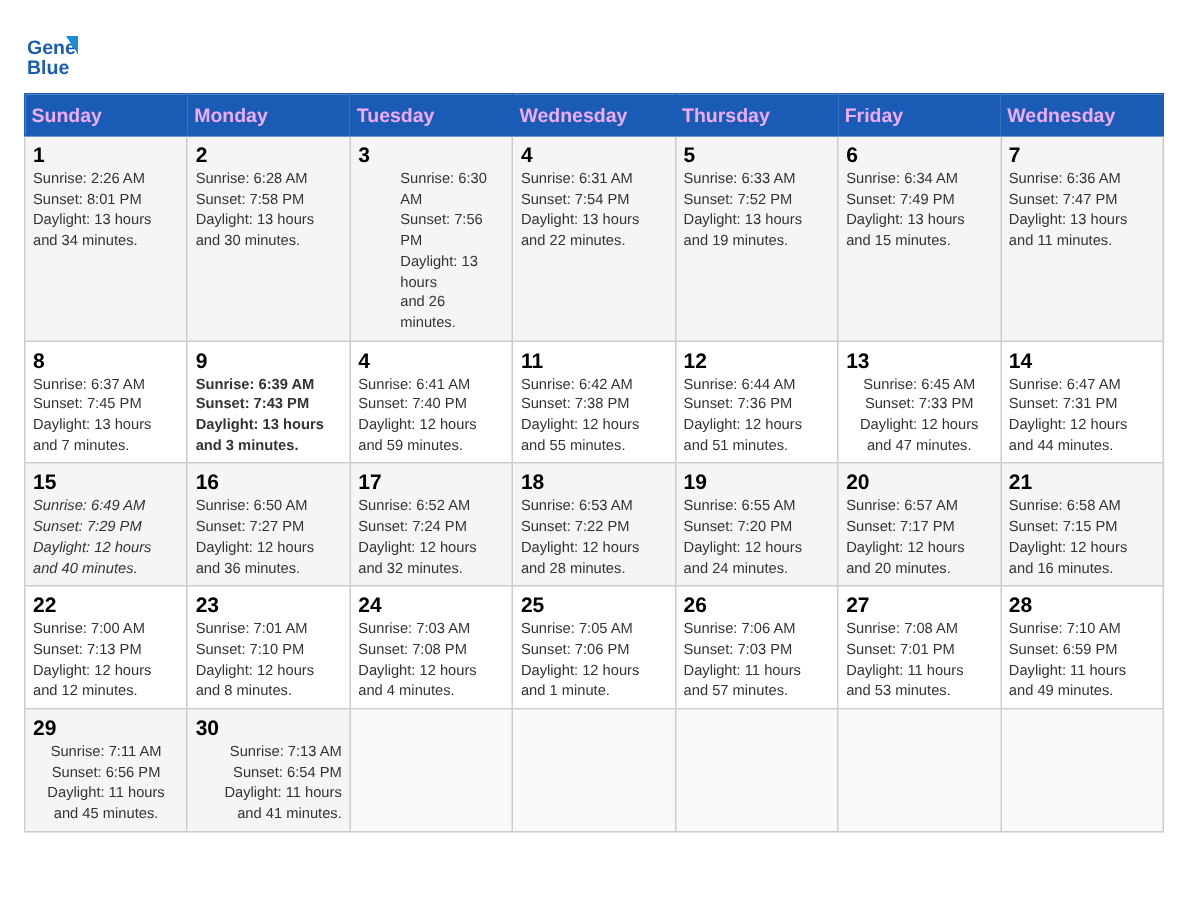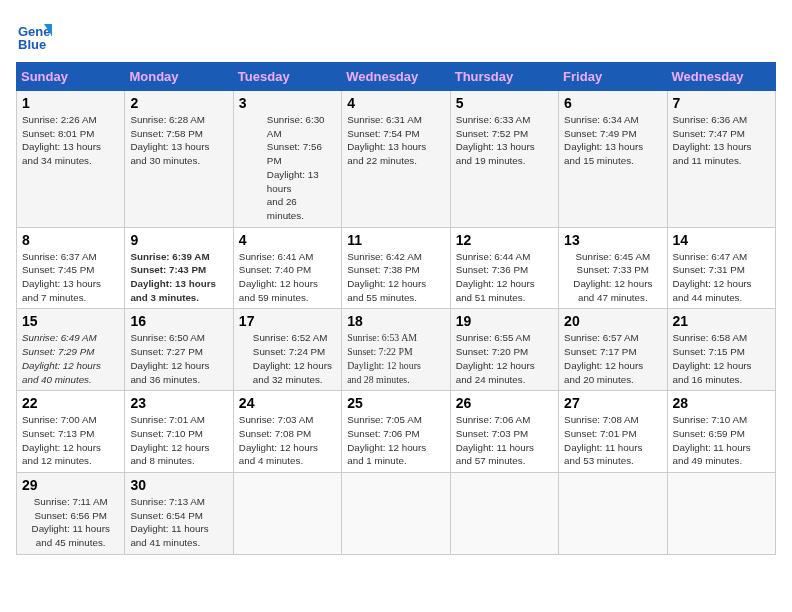--- a/index.html
+++ b/index.html
@@ -221,28 +221,28 @@
         </td>
         <td>
           <span class="day-num">16</span>
           <div class="day-info" style="white-space: pre-line;">Sunrise: 6:50 AM
 Sunset: 7:27 PM
 Daylight: 12 hours
 and 36 minutes.</div>
         </td>
         <td>
           <span class="day-num">17</span>
-          <div class="day-info" style="white-space: pre-line; margin-left: 14px;">Sunrise: 6:52 AM
+          <div class="day-info" style="white-space: pre-line;">Sunrise: 6:52 AM
 Sunset: 7:24 PM
 Daylight: 12 hours
 and 32 minutes.</div>
         </td>
         <td>
           <span class="day-num">18</span>
-          <div class="day-info" style="white-space: pre-line; font-family: Liberation Serif, serif;">Sunrise: 6:53 AM
+          <div class="day-info" style="white-space: pre-line;">Sunrise: 6:53 AM
 Sunset: 7:22 PM
 Daylight: 12 hours
 and 28 minutes.</div>
         </td>
         <td>
           <span class="day-num">19</span>
           <div class="day-info" style="white-space: pre-line;">Sunrise: 6:55 AM
 Sunset: 7:20 PM
 Daylight: 12 hours
 and 24 minutes.</div>
@@ -316,21 +316,21 @@
       <tr>
         <td>
           <span class="day-num">29</span>
           <div class="day-info" style="white-space: pre-line; text-align: center;">Sunrise: 7:11 AM
 Sunset: 6:56 PM
 Daylight: 11 hours
 and 45 minutes.</div>
         </td>
         <td>
           <span class="day-num">30</span>
-          <div class="day-info" style="white-space: pre-line;">Sunrise: 7:13 AM
+          <div class="day-info" style="white-space: pre-line; text-align: right;">Sunrise: 7:13 AM
 Sunset: 6:54 PM
 Daylight: 11 hours
 and 41 minutes.</div>
         </td>
         <td class="empty"></td>
         <td class="empty"></td>
         <td class="empty"></td>
         <td class="empty"></td>
         <td class="empty"></td>
       </tr>

